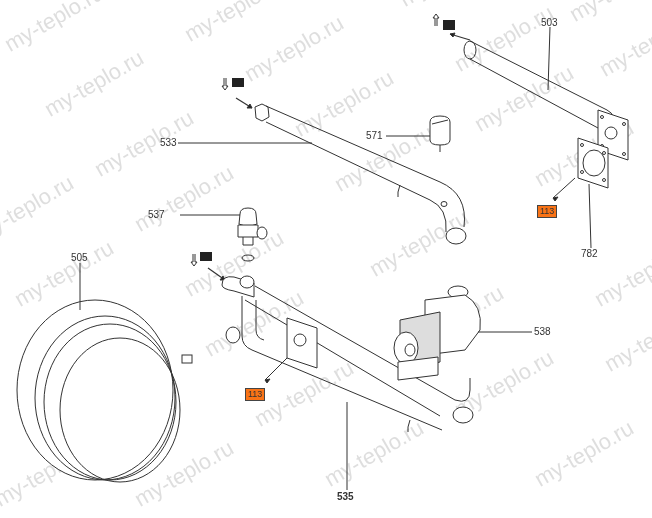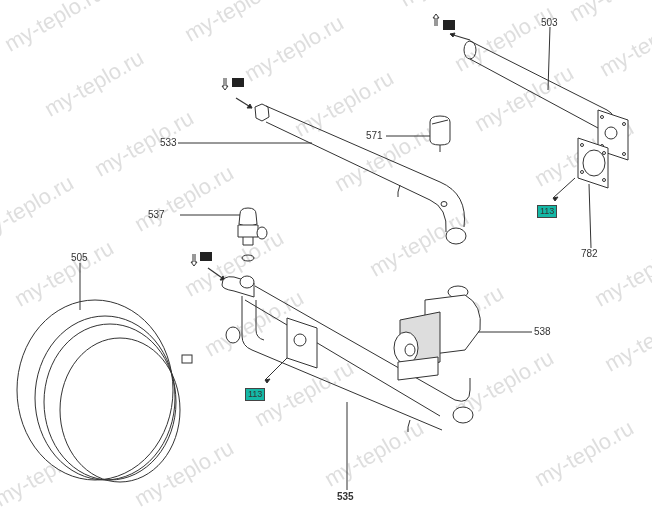--- a/index.html
+++ b/index.html
@@ -1,19 +1,19 @@
 <!DOCTYPE html>
 <html><head>
 <meta charset="utf-8">
 <style>
   html,body{margin:0;padding:0;background:#fff;}
   #root{position:relative;width:652px;height:518px;overflow:hidden;background:#fff;font-family:"Liberation Sans",sans-serif;}
   svg{position:absolute;left:0;top:0;}
   .lbl{position:absolute;font-size:10px;color:#333;line-height:10px;}
-  .box{position:absolute;font-size:9px;color:#333;border:1px solid #444;padding:0 2px;line-height:11px;background:#14b8a6;}
+  .box{position:absolute;font-size:9px;color:#333;border:1px solid #444;padding:0 2px;line-height:11px;background:#f97316;}
   .wm{position:absolute;font-size:22px;color:rgba(160,160,160,0.35);transform:rotate(-30deg);transform-origin:left top;white-space:nowrap;}
 </style>
 </head>
 <body>
 
 <div id="root">
   <div id="wm-layer">
       <div class="wm" style="left: 0px; top: 35px;">my-teplo.ru</div>
       <div class="wm" style="left: 180px; top: 25px;">my-teplo.ru</div>
       <div class="wm" style="left: 395px; top: -10px;">my-teplo.ru</div>

